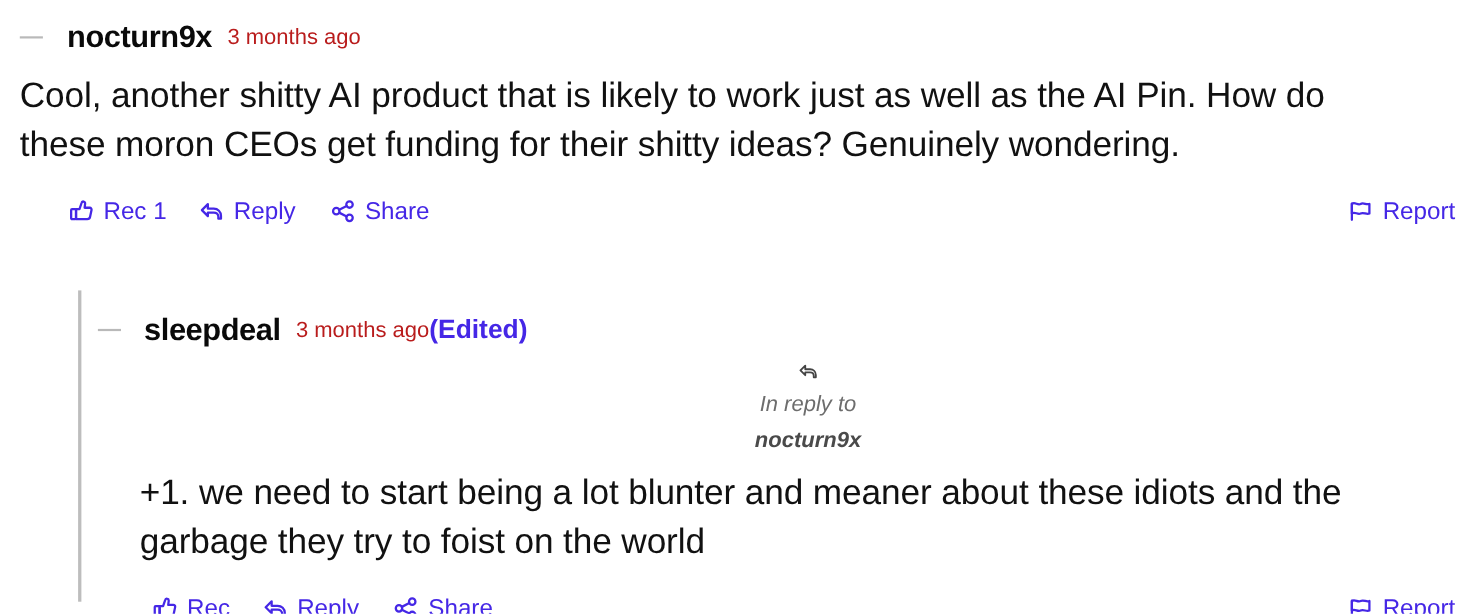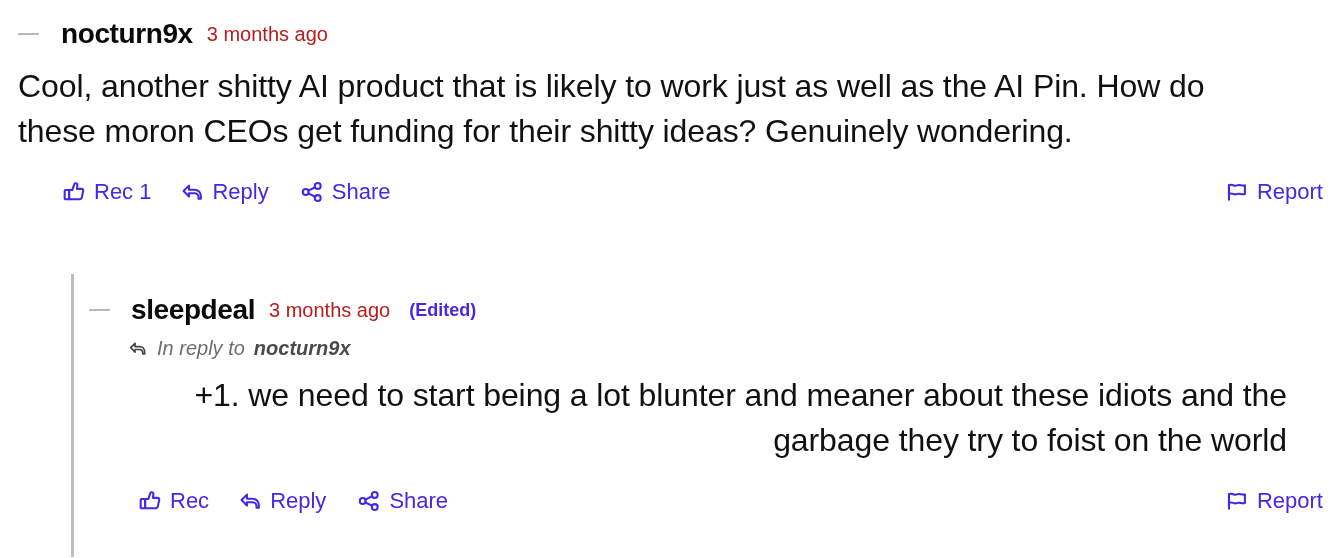--- a/index.html
+++ b/index.html
@@ -45,24 +45,24 @@
     white-space: nowrap;
   }
   .timestamp {
     font-size: 20px;
     color: #b91c1c;
     margin-left: 14px;
     white-space: nowrap;
     line-height: 1;
   }
   .edited {
-    font-size: 18px;
+    font-size: 24px;
     font-weight: 700;
     color: #4527e6;
-    margin-left: 19px;
+    margin-left: 0;
     white-space: nowrap;
     line-height: 1;
   }
 
   
   .in-reply-to {
     display: flex;
     align-items: center;
     gap: 9px;
     font-size: 20px;
@@ -119,38 +119,37 @@
   #top-comment .actions {
     margin-top: 24px;
     width: 1262px;
     padding-left: 43px;
   }
 
   
   #reply-block {
     position: absolute;
     left: 71px;
-    top: 274px;
+    top: 264px;
     width: 1271px;
     border-left: 3px solid #bdbdbd;
     padding-left: 0;
     height: 283px;
     box-sizing: border-box;
   }
   #reply-inner {
     padding-left: 15px;
     padding-top: 22px;
   }
   #reply-inner .cmt-header .collapse-dash { margin-right: 21px; }
-  #reply-inner .in-reply-to { margin-left: 38px; }
+  #reply-inner .in-reply-to { margin-left: 38px; flex-direction: column; }
   #reply-inner .cmt-body {
     margin-top: 13px;
     margin-left: 38px;
     width: 1160px;
-    text-align: right;
   }
   #reply-inner .actions {
     margin-top: 24px;
     margin-left: 48px;
     width: 1186px;
   }
 </style>
 </head>
 <body>
 

